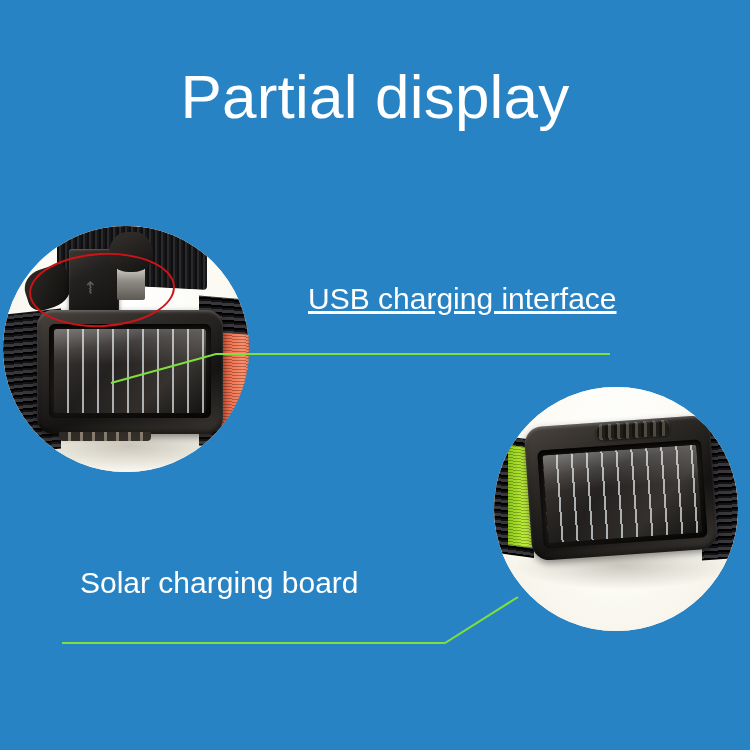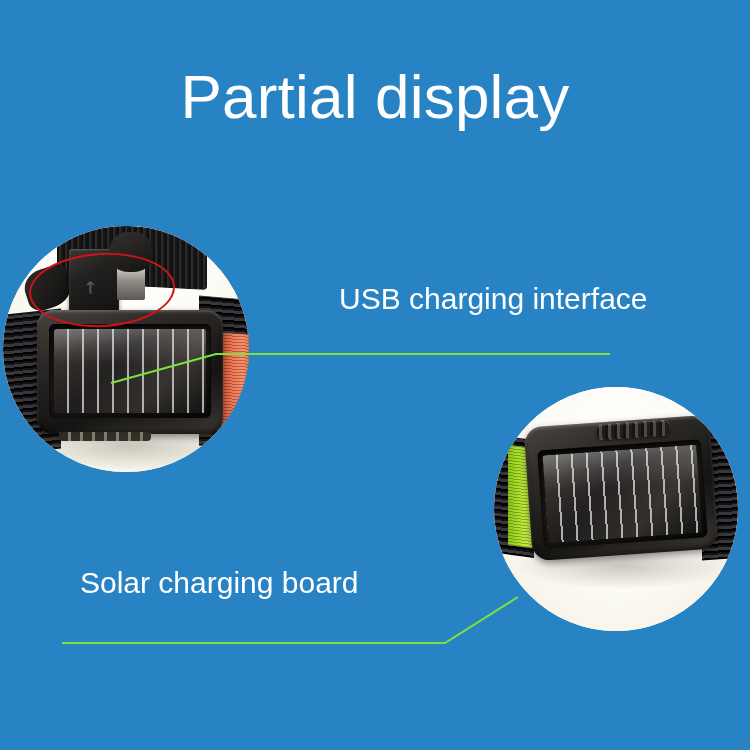--- a/index.html
+++ b/index.html
@@ -294,21 +294,21 @@
         </div>
 
         <div class="ridge" style="left:72px; top:2px; width:74px; height:16px;"></div>
       </div>
 
       <div class="shadow-soft" style="left:22px; top:156px; width:212px; height:46px;"></div>
 
     </div>
   </div>
 
-  <div class="callout-label label-usb" style="left: 339px; top: 281px;">USB charging interface</div>
+  <div class="callout-label label-usb" style="left: 308px; top: 281px; text-decoration: underline;">USB charging interface</div>
 
   <div class="callout-label label-solar" style="left: 80px; top: 565px; text-align: right;">Solar charging board</div>
 
   <svg class="leader leader-top" viewBox="0 0 610 60">
     <polyline id="leader-top-path" points="11,53 116,24 510,24" fill="none" stroke="#7ee03c" stroke-width="2"></polyline>
   </svg>
 
   <svg class="leader leader-bottom" viewBox="0 0 490 80">
     <polyline id="leader-bottom-path" points="12,68 395,68 468,22" fill="none" stroke="#7ee03c" stroke-width="2"></polyline>
   </svg>

